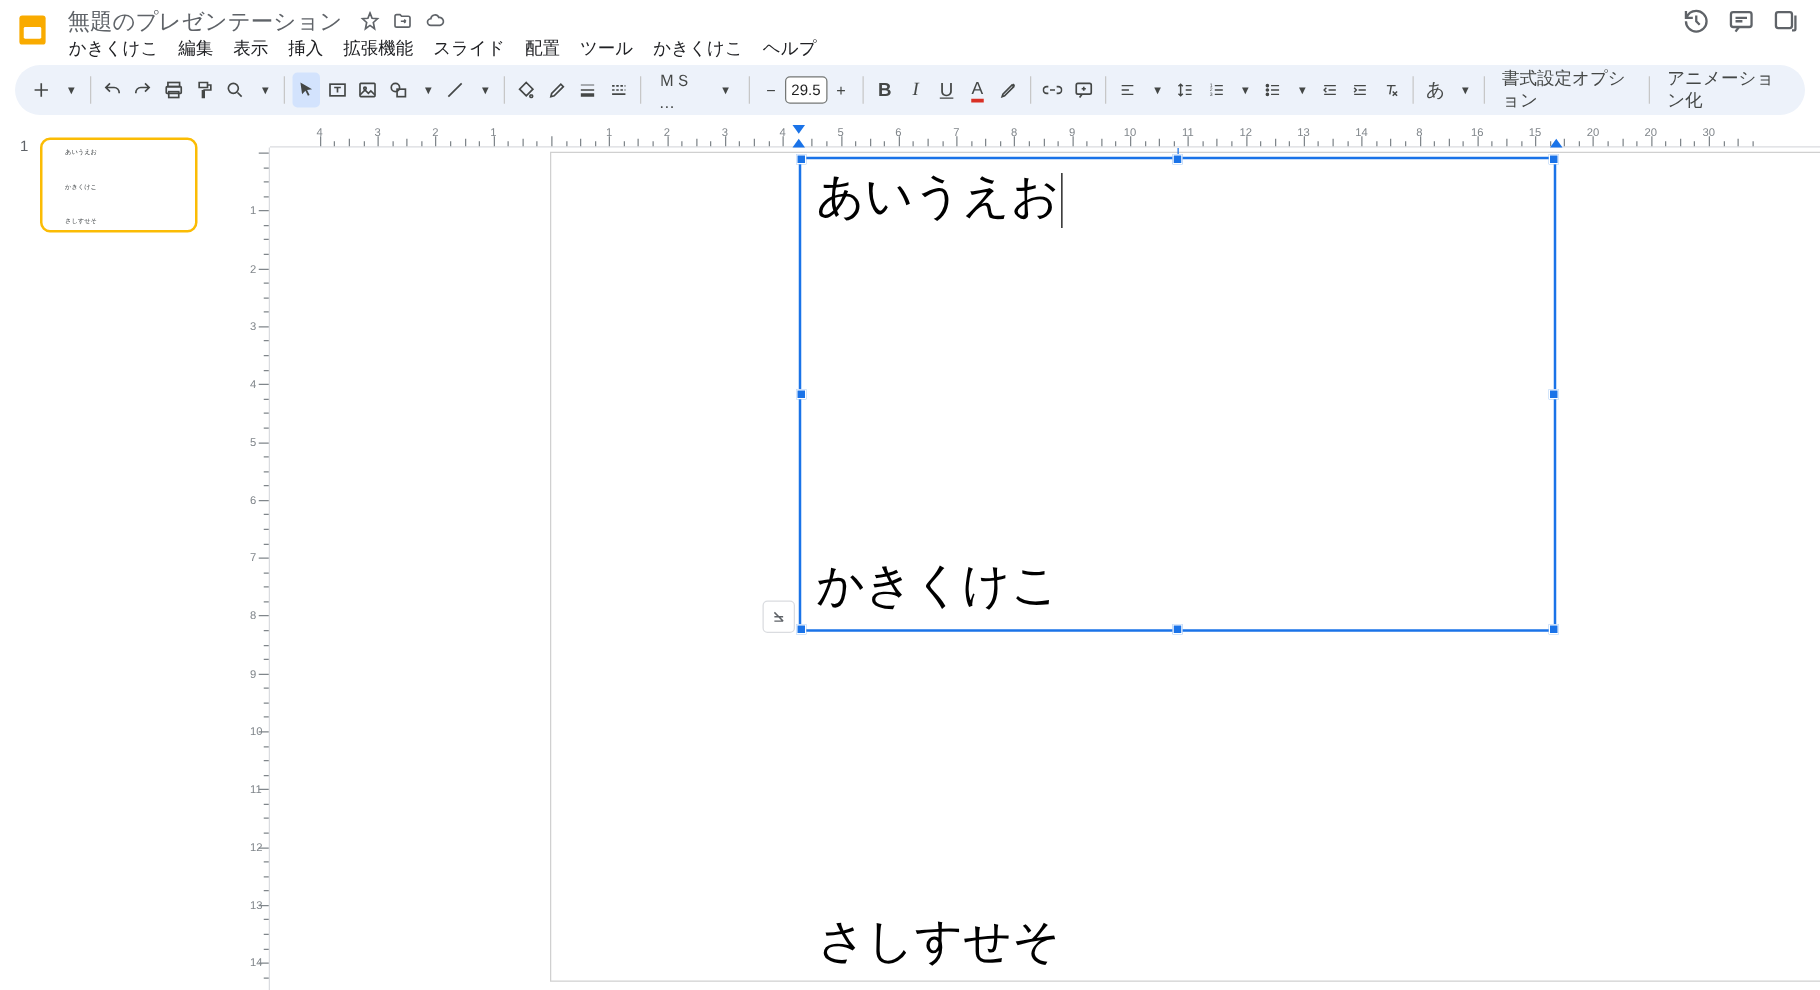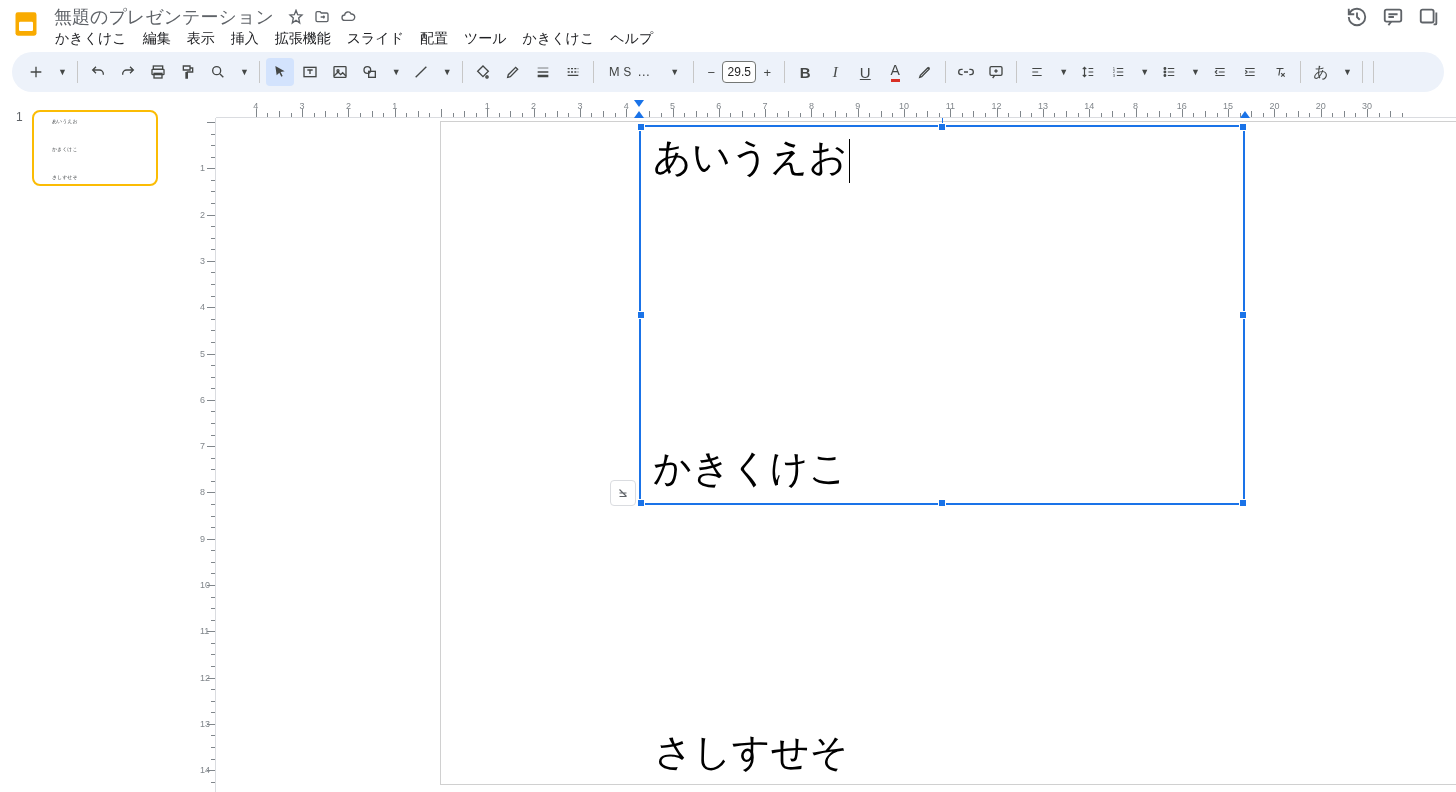--- a/index.html
+++ b/index.html
@@ -344,21 +344,23 @@
       </svg>
     </div>
   <div class="tb-sep"></div>
   <div class="tb-btn">
       <span style="font-size:15px">あ</span>
     </div>
   <div class="tb-dd">
       <span class="chev">▼</span>
     </div>
   <div class="tb-sep"></div>
-  <div class="tb-sep"></div>
+  <div class="text-btn">書式設定オプション</div>
+  <div class="tb-sep"></div>
+  <div class="text-btn">アニメーション化</div>
 </div>
 
 <div class="workspace">
   <div class="thumb-panel">
     <div class="thumb-row">
       <span class="thumb-num">1</span>
       <div class="thumb">
         <span class="t1">あいうえお</span>
         <span class="t2">かきくけこ</span>
         <span class="t3">さしすせそ</span>

